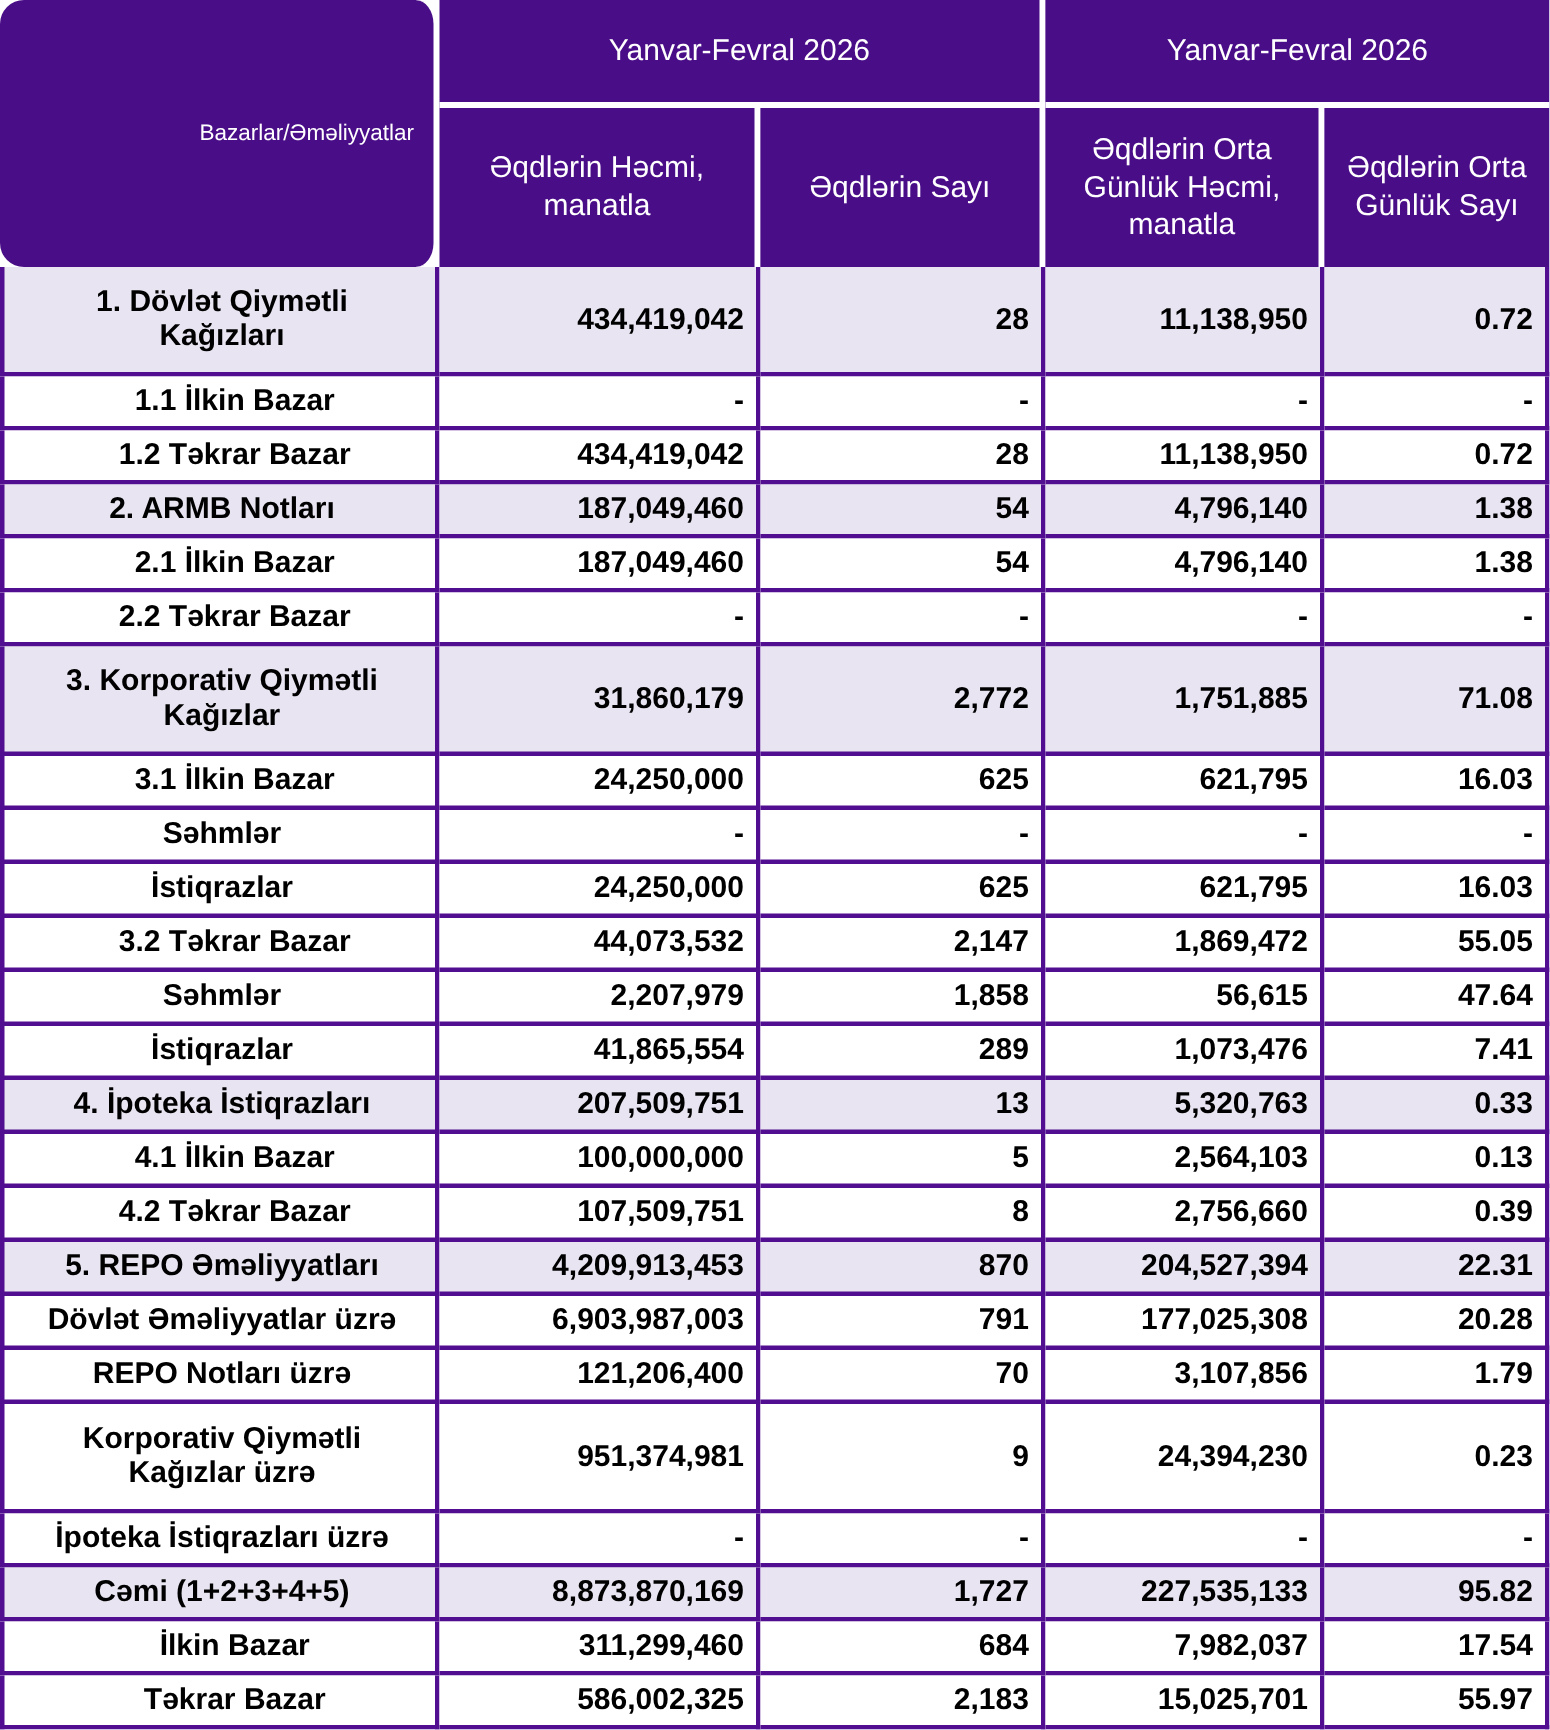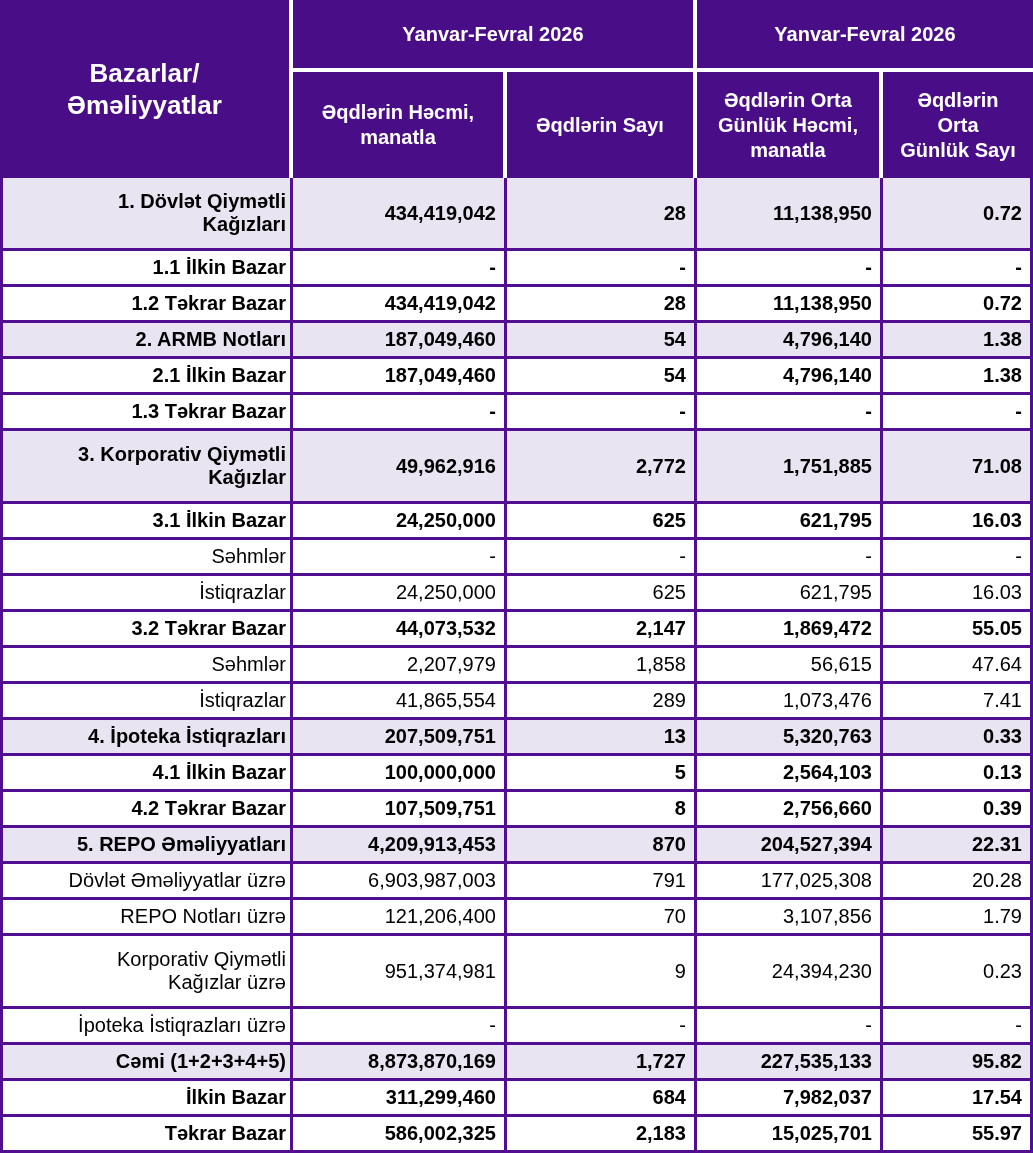--- a/index.html
+++ b/index.html
@@ -19,31 +19,32 @@
   table{
     width:1033px;
     border-collapse:separate;
     border-spacing:0;
     table-layout:fixed;
   }
   
   thead th{
     background:var(--header-bg);
     color:var(--white);
-    font-weight:bold;
+    font-weight:normal;
     text-align:center;
     vertical-align:middle;
     padding:2px 13px;
     white-space:pre-line;
     line-height:1.25;
   }
   th.corner{
-    font-size:26px;
+    font-size:15px;
     border-right:4px solid var(--white);
-    text-align:center;
+    text-align:right;
+    border-radius:16px;
   }
   th.period{
     font-size:20px;
     height:72px;
     border-bottom:4px solid var(--white);
   }
   th.period.first{ border-right:4px solid var(--white); }
   th.sub{
     font-size:20px;
     height:106px;
@@ -54,30 +55,30 @@
     background:#fff;
     font-size:20px;
     height:36px;
     vertical-align:middle;
     border-right:3px solid var(--grid);
     border-bottom:3px solid var(--grid);
     padding:2px 8px 2px 4px;
     line-height:1.15;
   }
   tbody td.label{
-    text-align:right;
+    text-align:center;
     padding:2px 4px 2px 7px;
     border-left:3px solid var(--grid);
     white-space:pre-line;
   }
   tbody td.num{ text-align:right; }
   tr.tall td{ height:73px; }
   tr.section td{ background:var(--section-bg); font-weight:bold; }
   tr.bold td{ font-weight:bold;padding-left:24px; }
-  tr.regular td{ font-weight:normal; }
+  tr.regular td{ font-weight:bold; }
 </style>
 </head>
 <body>
 
 <table>
   <colgroup>
     <col style="width:28.36%">
     <col style="width:20.72%">
     <col style="width:18.39%">
     <col style="width:18.01%">
@@ -131,30 +132,30 @@
         <td class="num">1.38</td>
       </tr>
       <tr class="bold">
         <td class="label">2.1 İlkin Bazar</td>
         <td class="num">187,049,460</td>
         <td class="num">54</td>
         <td class="num">4,796,140</td>
         <td class="num">1.38</td>
       </tr>
       <tr class="bold">
-        <td class="label">1.3 Təkrar Bazar</td>
+        <td class="label">2.2 Təkrar Bazar</td>
         <td class="num">-</td>
         <td class="num">-</td>
         <td class="num">-</td>
         <td class="num">-</td>
       </tr>
       <tr class="section tall">
         <td class="label">3. Korporativ Qiymətli
 Kağızlar</td>
-        <td class="num">49,962,916</td>
+        <td class="num">31,860,179</td>
         <td class="num">2,772</td>
         <td class="num">1,751,885</td>
         <td class="num">71.08</td>
       </tr>
       <tr class="bold">
         <td class="label">3.1 İlkin Bazar</td>
         <td class="num">24,250,000</td>
         <td class="num">625</td>
         <td class="num">621,795</td>
         <td class="num">16.03</td>

